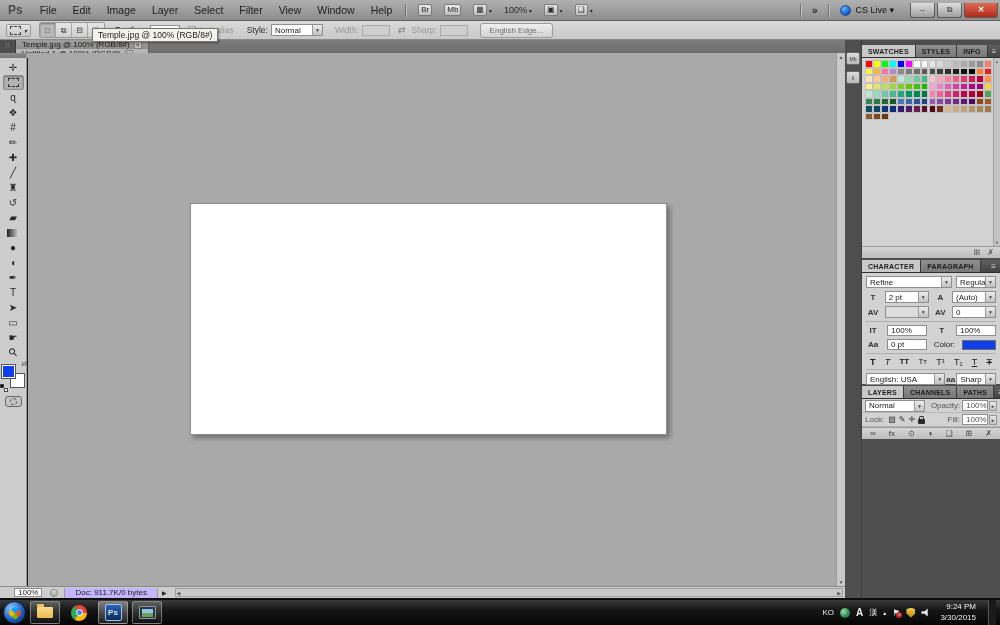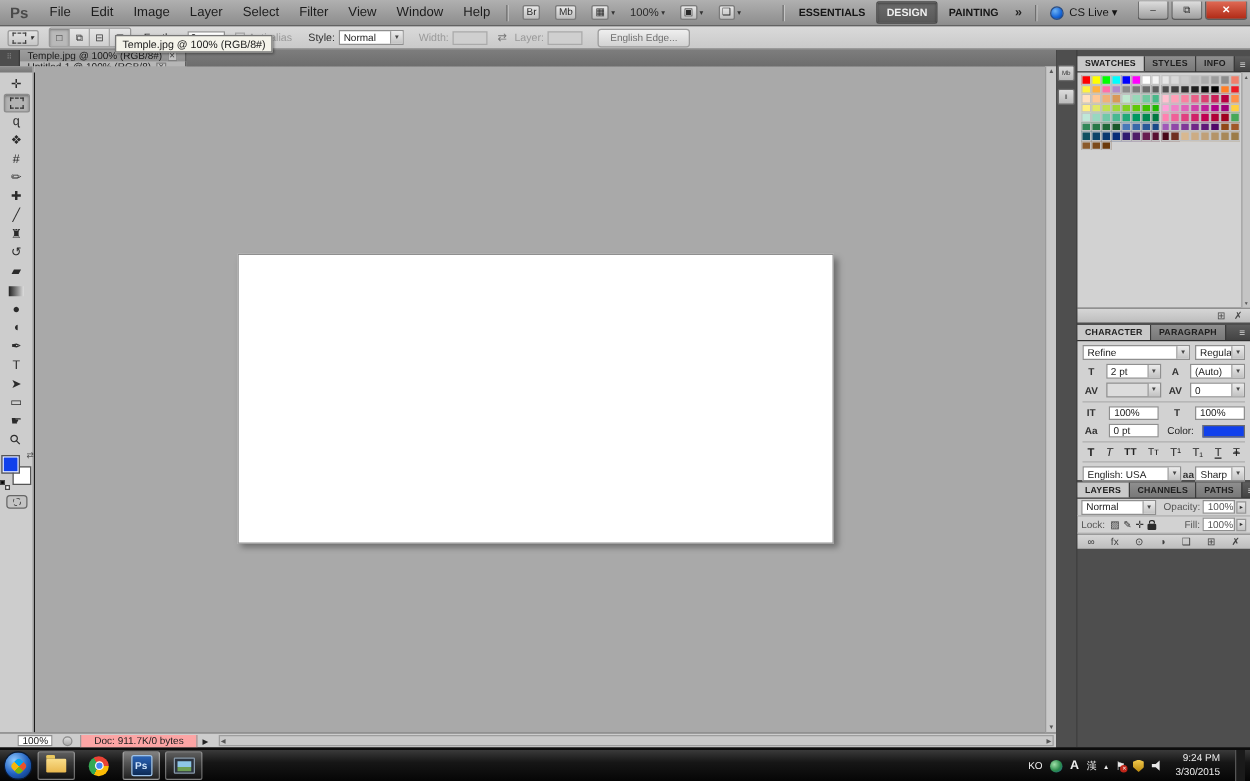--- a/index.html
+++ b/index.html
@@ -80,21 +80,21 @@
 
   
   #canvasarea{position:absolute;left:28px;top:53px;width:817px;height:533px;background:#a9a9a9;overflow:hidden;}
   #docpage{position:absolute;left:162px;top:150px;width:477px;height:232px;background:#fff;border:1px solid #8f8f8f;box-shadow:3px 3px 5px rgba(0,0,0,.35);}
   #vscroll{position:absolute;right:0;top:0;bottom:0;width:9px;background:#c9c9c9;border-left:1px solid #9a9a9a;font-size:5px;color:#555;display:flex;flex-direction:column;justify-content:space-between;align-items:center;padding:1px 0;}
 
   
   #statusbar{position:absolute;left:0;top:586px;width:845px;height:12px;background:#cdcdcd;border-top:1px solid #8a8a8a;display:flex;align-items:center;font-size:8px;color:#222;}
   #zoomfield{background:#fff;border:1px solid #8d8d8d;height:9px;line-height:8px;padding:0 3px;margin-left:14px;}
   #statusdot{width:8px;height:8px;border-radius:50%;border:1px solid #8a8a8a;background:linear-gradient(#ddd,#aaa);margin-left:8px;}
-  #docinfo{background:#fca5a5;border-left:1px solid #9a9a9a;border-right:1px solid #9a9a9a;height:10px;line-height:9px;padding:0 10px;margin-left:6px;}
+  #docinfo{background:#c4b5fd;border-left:1px solid #9a9a9a;border-right:1px solid #9a9a9a;height:10px;line-height:9px;padding:0 10px;margin-left:6px;}
   #statarrow{font-size:6px;margin-left:4px;color:#222;}
   #hscroll{flex:1;height:9px;margin:0 2px 0 8px;background:#c9c9c9;border:1px solid #9e9e9e;font-size:5px;color:#555;display:flex;justify-content:space-between;align-items:center;padding:0 1px;}
 
   
   #dock{position:absolute;left:845px;top:40px;width:155px;height:558px;background:#4e4e4e;}
   #iconstrip{position:absolute;left:0;top:0;width:17px;height:100%;border-right:1px solid #3e3e3e;display:flex;flex-direction:column;align-items:center;padding-top:12px;gap:6px;}
   .stripbtn{width:14px;height:13px;background:linear-gradient(#dcdcdc,#b9b9b9);border:1px solid #6a6a6a;border-radius:2px;font-size:5px;color:#333;display:flex;align-items:center;justify-content:center;}
   #panelcol{position:absolute;left:17px;top:0;width:138px;height:100%;}
   .panel{position:relative;width:138px;}
   .ptabs{height:13px;background:linear-gradient(#5e5e5e,#434343);display:flex;align-items:stretch;border-bottom:1px solid #2f2f2f;}
@@ -209,25 +209,20 @@
           <i class="ag">▣</i>
           <i class="aarw">▾</i>
         </span>
         <span class="abtn">
           <i class="ag">❑</i>
           <i class="aarw">▾</i>
         </span>
       </div>
     <div id="right-cluster">
       <span class="vsep"></span>
-      <div id="workspaces">
-          <button class="ws">ESSENTIALS</button>
-          <button class="ws active">DESIGN</button>
-          <button class="ws">PAINTING</button>
-        </div>
       <span id="ws-overflow">»</span>
       <span class="vsep"></span>
       <span id="cslive">
         <i id="cslive-dot"></i>
         <span>CS Live ▾</span>
       </span>
       <div id="winbtns">
           <span class="wbtn">–</span>
           <span class="wbtn">⧉</span>
           <span class="wbtn close">✕</span>
@@ -251,21 +246,21 @@
     <span class="checkbox"></span>
     <span class="olabel dim">Anti-alias</span>
     <span class="olabel" style="margin-left:10px;">Style:</span>
     <span class="dd" style="width:52px;margin-right:12px;">
       <b class="ddv">Normal</b>
         <i class="arw">▼</i>
     </span>
     <span class="olabel dim">Width:</span>
     <span class="ofield dim"></span>
     <span id="swapwh">⇄</span>
-    <span class="olabel dim">Layer:</span>
+    <span class="olabel dim">Sharp:</span>
     <span class="ofield dim"></span>
     <span id="refine">English Edge...</span>
   </div>
 
   <div id="tooltip">Temple.jpg @ 100% (RGB/8#)</div>
 
   <div id="tabbar">
     <span id="tabgrip">⠿</span>
     <div id="doc-tabs">
         <div class="doc-tab">

